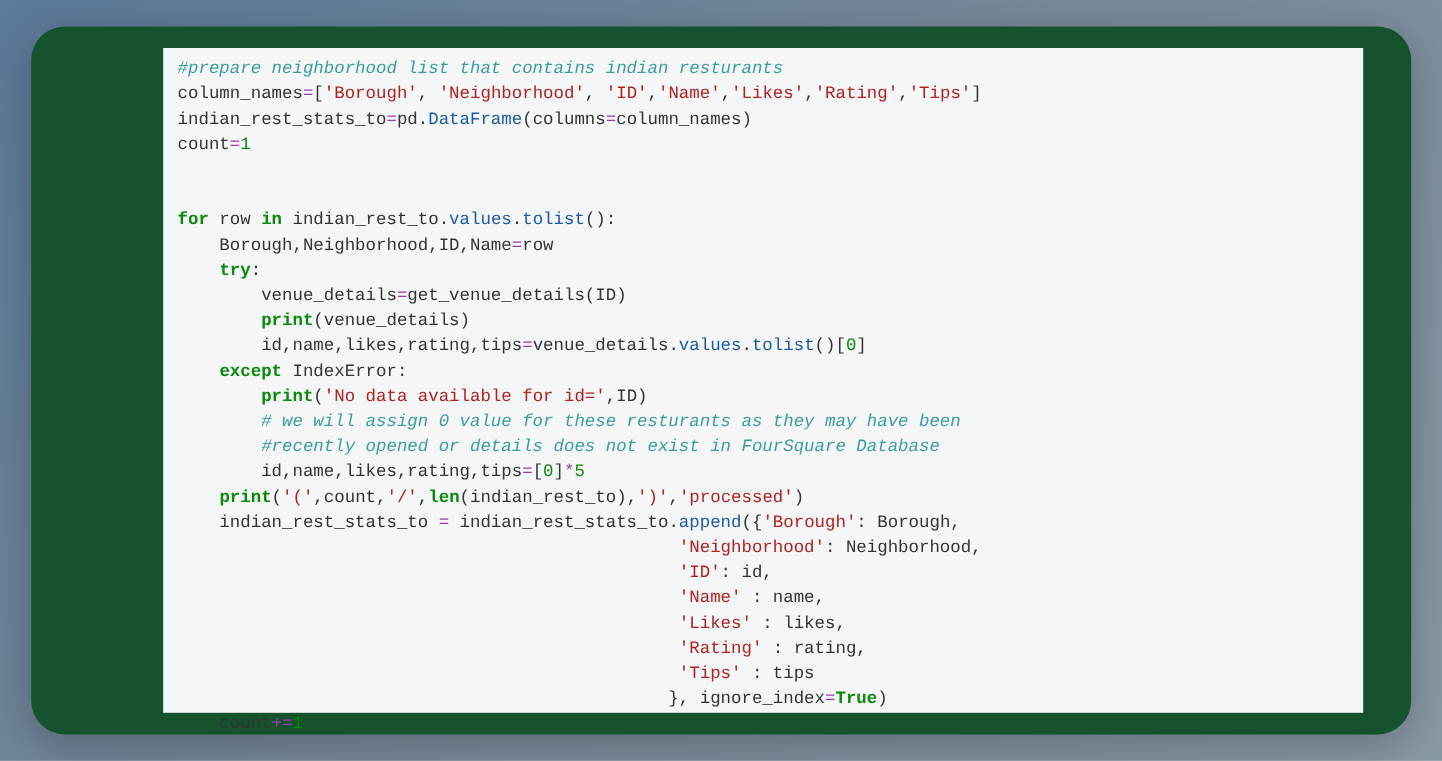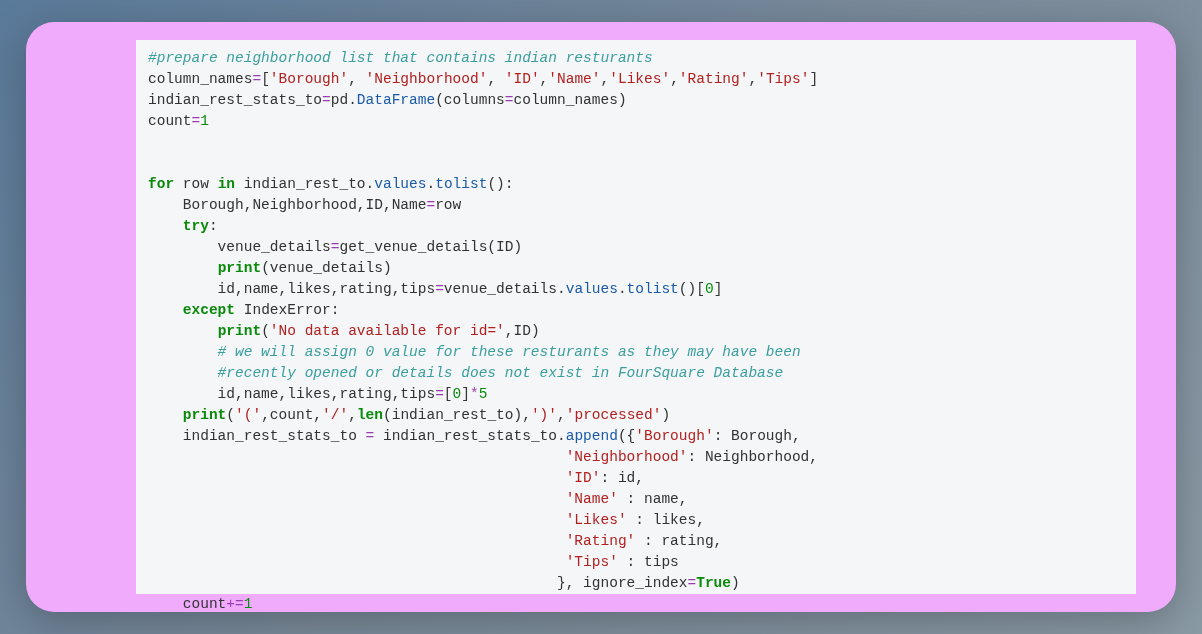--- a/index.html
+++ b/index.html
@@ -13,21 +13,21 @@
       background: linear-gradient(135deg, #5a7a9a 0%, #7a8a9a 50%, #8a9aa5 100%);
       display: flex;
       align-items: center;
       justify-content: center;
       font-family: 'Consolas', 'Monaco', 'Courier New', monospace;
       overflow: hidden;
     }
     .card {
       width: 1150px;
       height: 590px;
-      background: #f0abfc;
+      background: #14532d;
       border-radius: 28px;
       box-shadow: 0 10px 40px rgba(0,0,0,0.25);
       padding: 18px 40px 18px 110px;
       overflow: hidden;
       position: relative;
     }
     .code-block {
       background: #f4f6f7;
       padding: 8px 12px;
       font-size: 14.5px;

